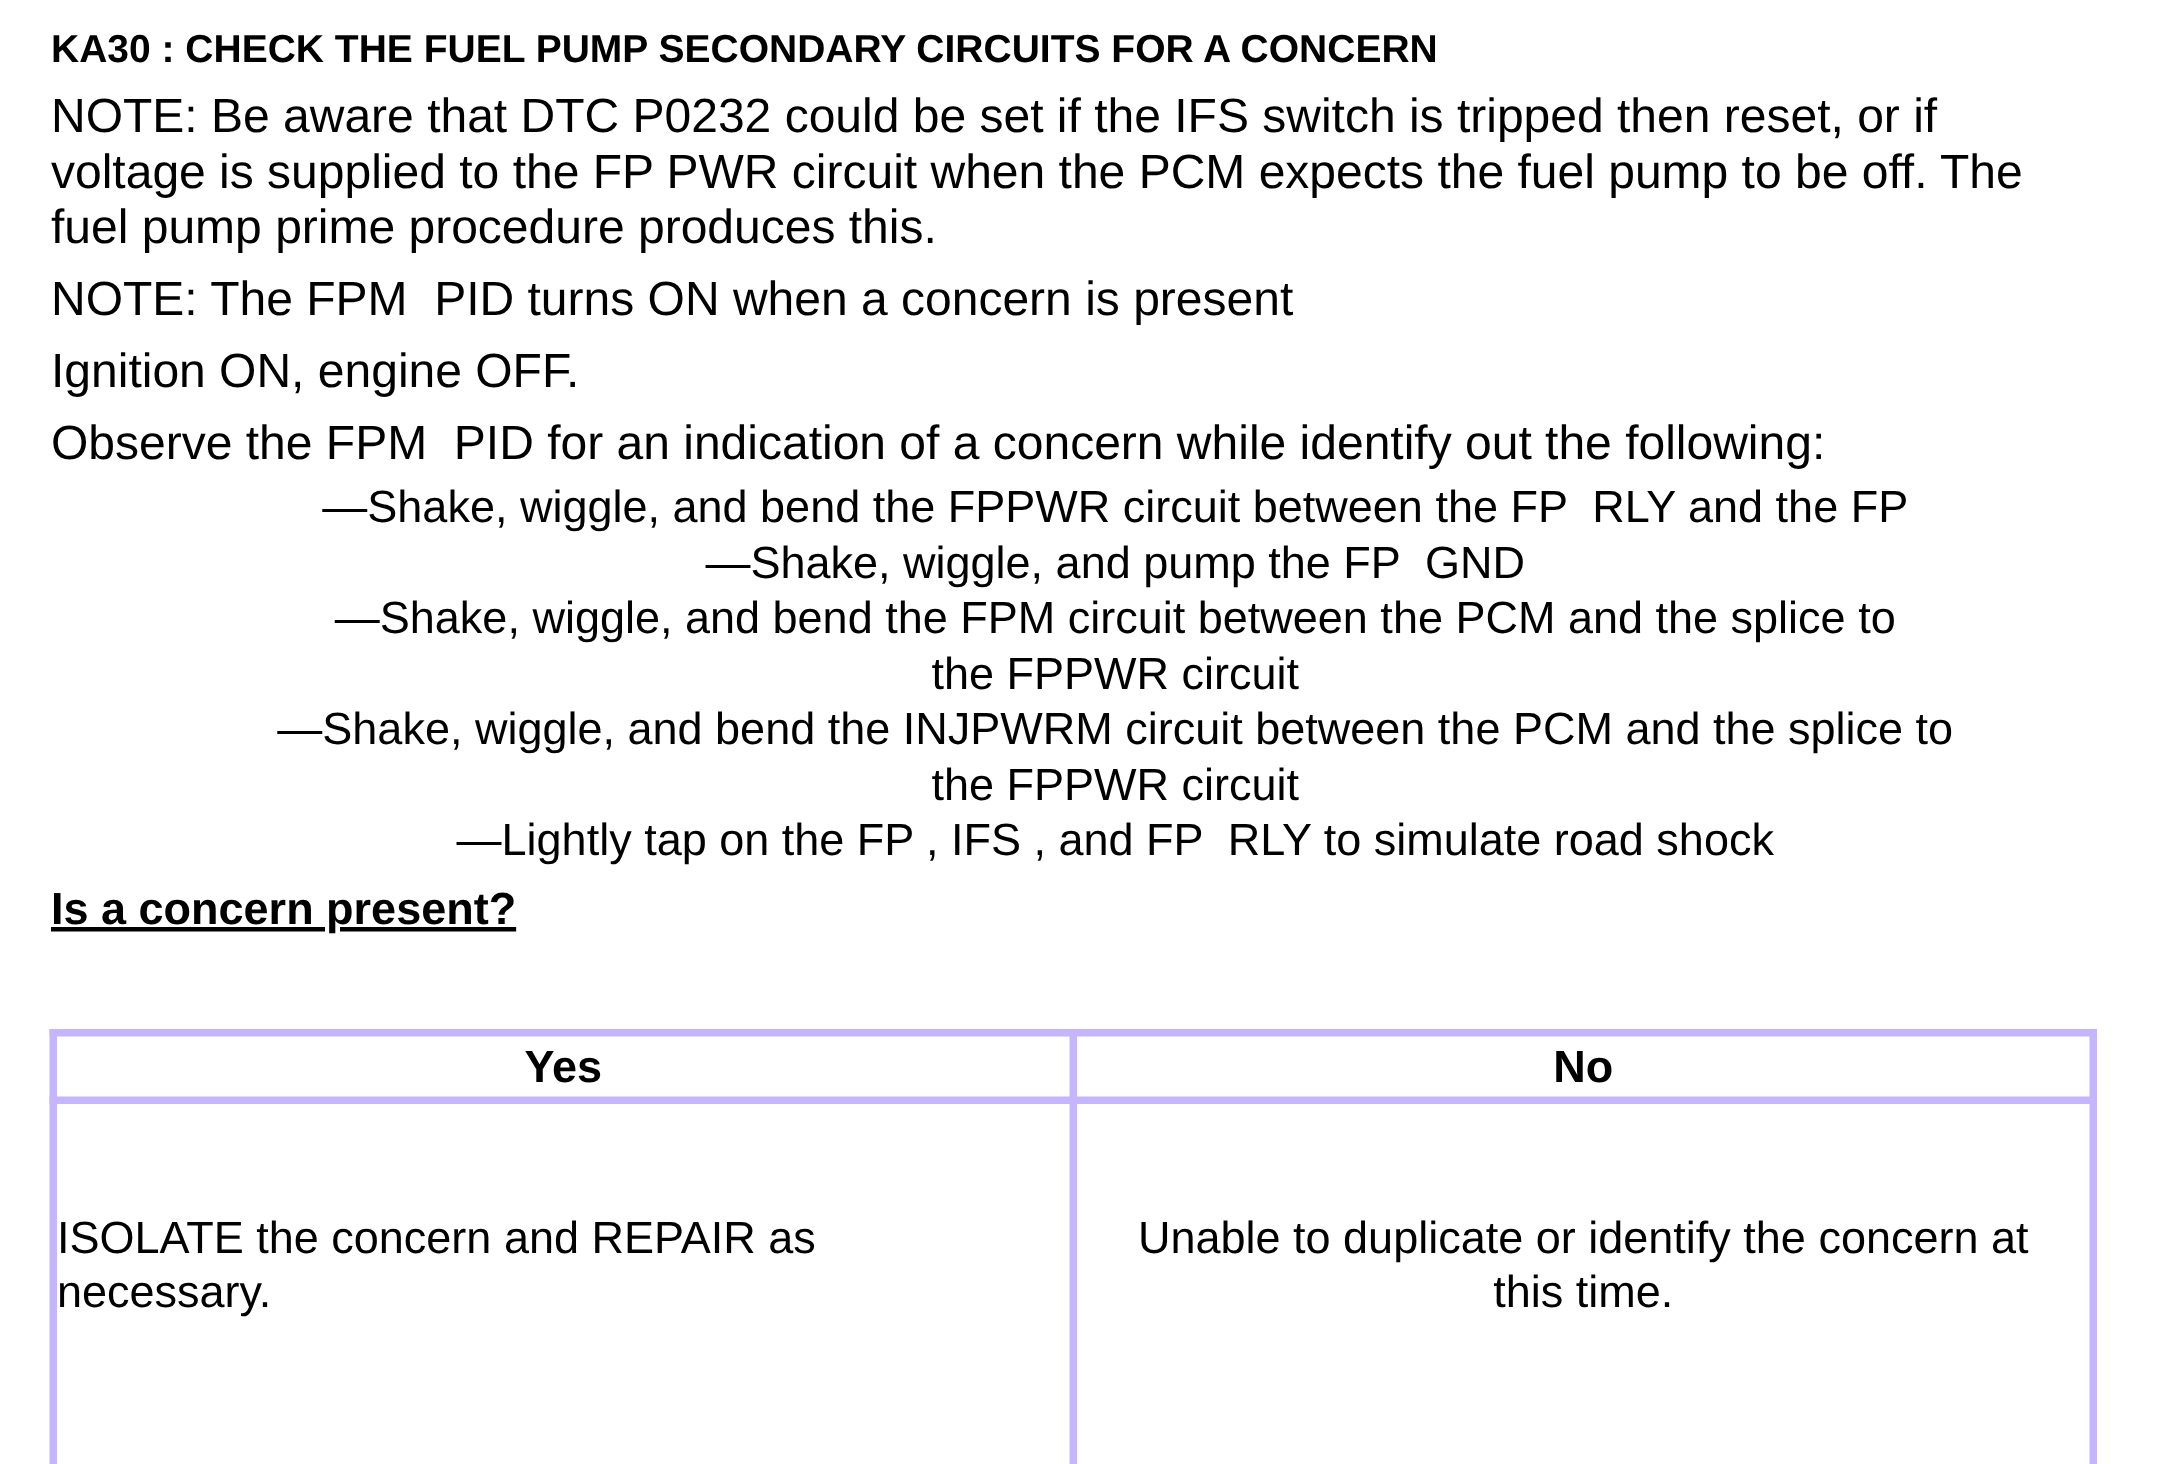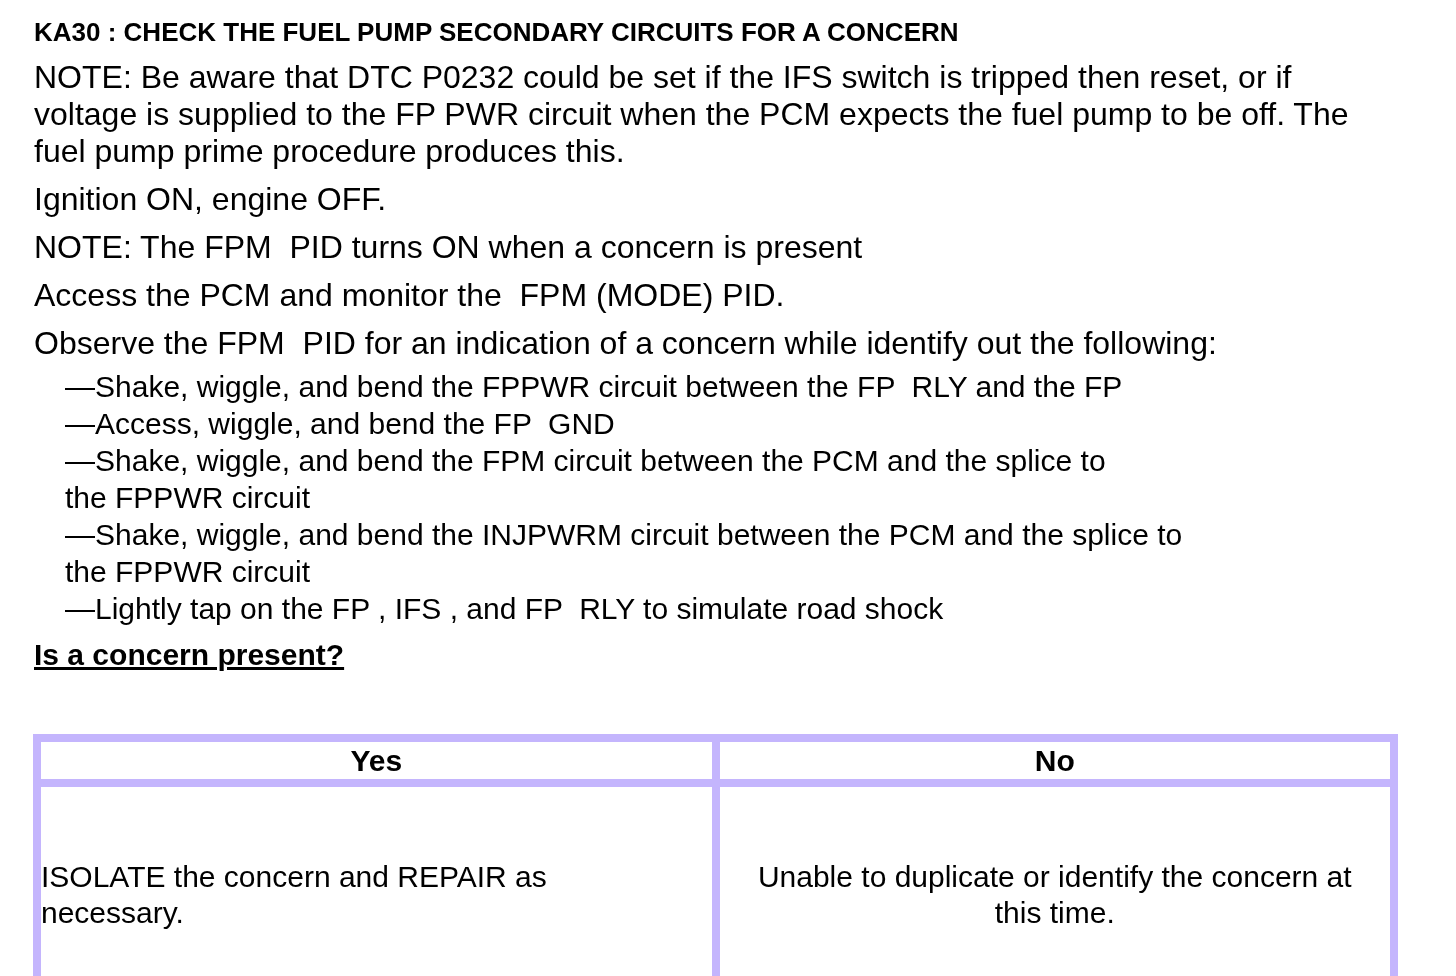--- a/index.html
+++ b/index.html
@@ -37,38 +37,39 @@
   }
   .bullets {
     margin: 6px 0 0 31px;
     max-width: 1360px;
   }
   .bullet {
     font-size: 30px;
     line-height: 37px;
     margin: 0;
     white-space: pre-wrap;
+    text-align: center;
   }
   .question {
     font-size: 30px;
     line-height: 37px;
     font-weight: bold;
     margin: 9px 0 0 0;
     white-space: pre-wrap;
     text-decoration: underline;
   }
   table.decision {
     border-collapse: collapse;
     table-layout: fixed;
     width: 1365px;
     margin: 61px 0 0 -1px;
   }
   table.decision th,
   table.decision td {
-    border: 8px solid #c4b5fd;
+    border: 5px solid #c4b5fd;
     padding: 0;
     font-size: 30px;
     white-space: pre-wrap;
     overflow: hidden;
   }
   table.decision th {
     font-weight: bold;
     text-align: center;
     height: 45px;
     line-height: 35px;
@@ -86,31 +87,30 @@
 <body>
 
 <div class="page">
 
   <h1 class="heading">KA30 : CHECK THE FUEL PUMP SECONDARY CIRCUITS FOR A CONCERN</h1>
 
   <p class="body-text">NOTE: Be aware that DTC P0232 could be set if the IFS switch is tripped then reset, or if
 voltage is supplied to the FP PWR circuit when the PCM expects the fuel pump to be off. The
 fuel pump prime procedure produces this.</p>
 
+  <p class="body-text">NOTE: The FPM  PID turns ON when a concern is present</p>
+
   <p class="body-text">Ignition ON, engine OFF.</p>
 
-  <p class="body-text">NOTE: The FPM  PID turns ON when a concern is present</p>
-
-  <p class="body-text">Access the PCM and monitor the  FPM (MODE) PID.</p>
 
   <p class="body-text">Observe the FPM  PID for an indication of a concern while identify out the following:</p>
 
   <div class="bullets">
     <p class="bullet">—Shake, wiggle, and bend the FPPWR circuit between the FP  RLY and the FP</p>
-    <p class="bullet">—Access, wiggle, and bend the FP  GND</p>
+    <p class="bullet">—Shake, wiggle, and pump the FP  GND</p>
     <p class="bullet">—Shake, wiggle, and bend the FPM circuit between the PCM and the splice to
 the FPPWR circuit</p>
     <p class="bullet">—Shake, wiggle, and bend the INJPWRM circuit between the PCM and the splice to
 the FPPWR circuit</p>
     <p class="bullet">—Lightly tap on the FP , IFS , and FP  RLY to simulate road shock</p>
   </div>
 
   <p class="question">Is a concern present?</p>
 
   <table class="decision">

